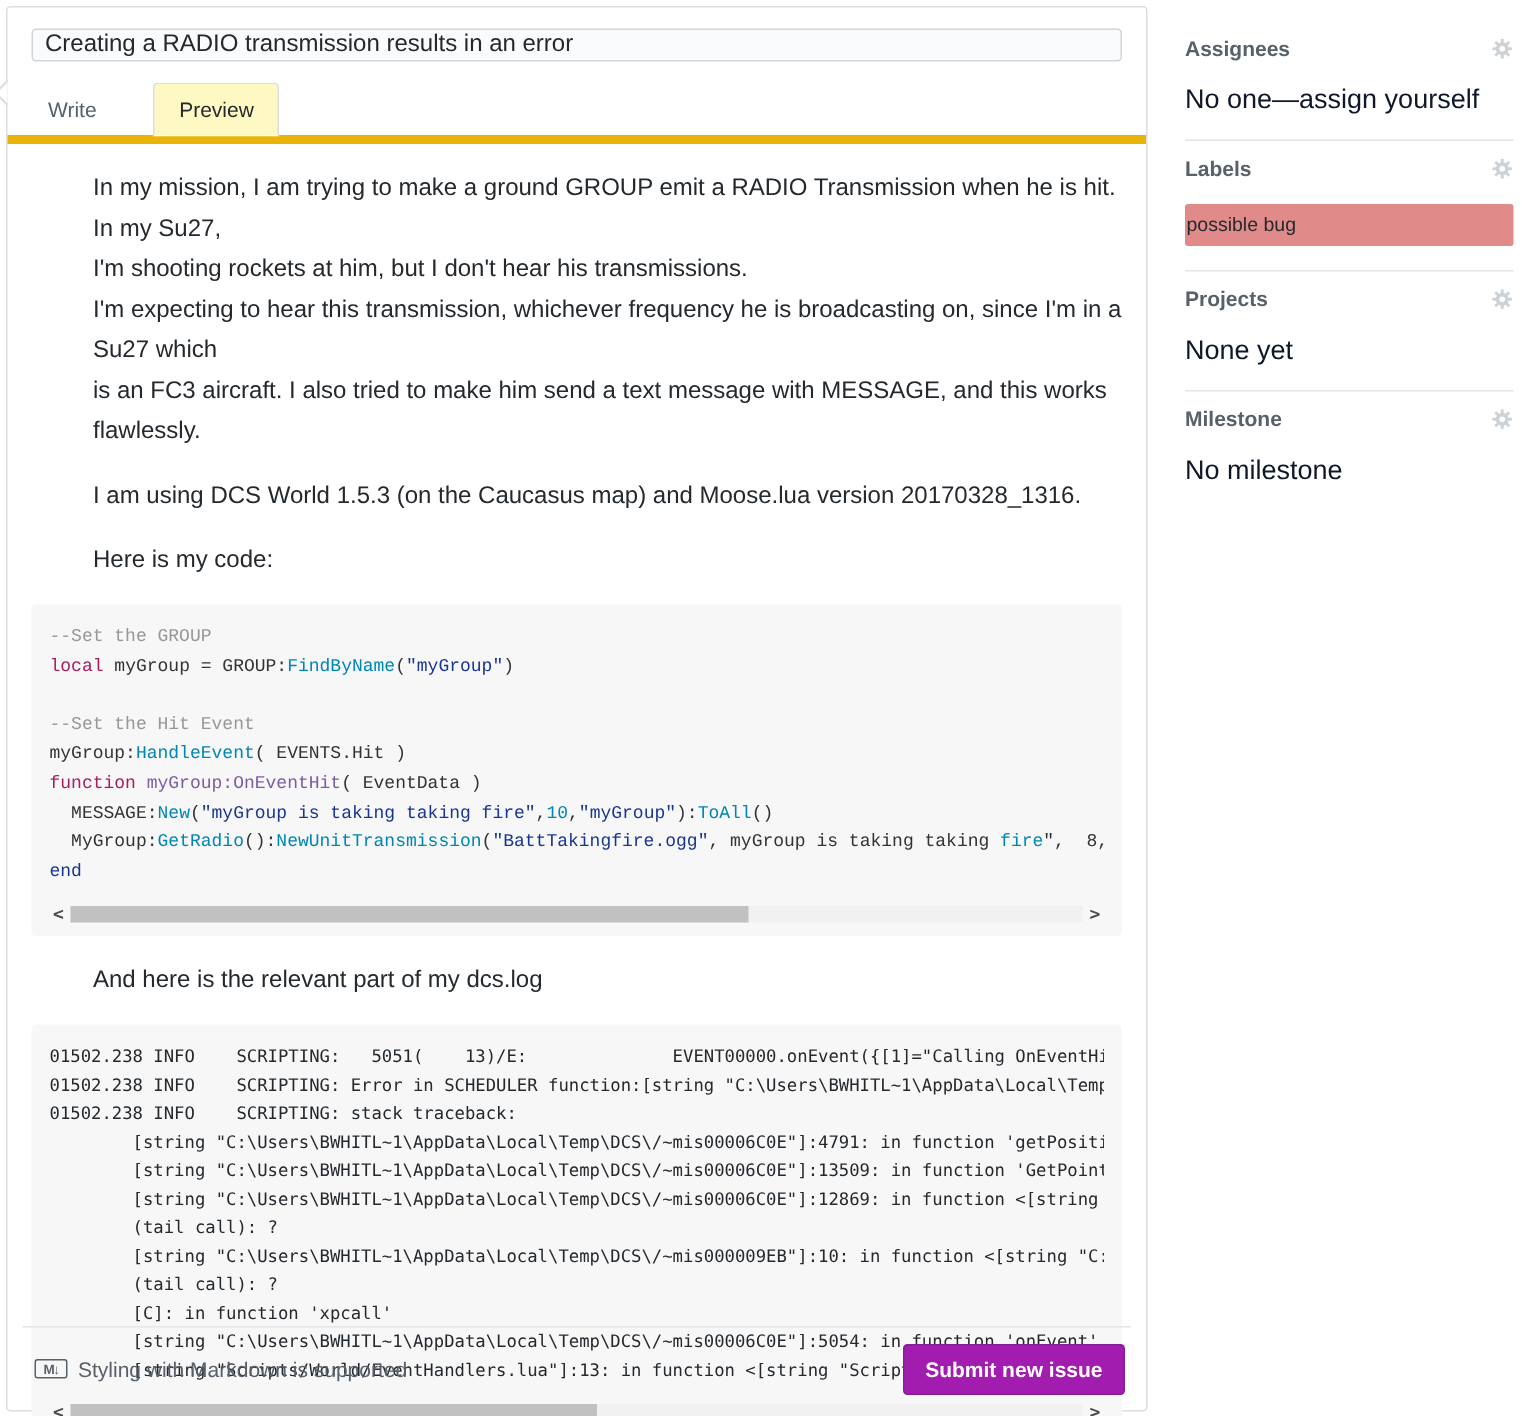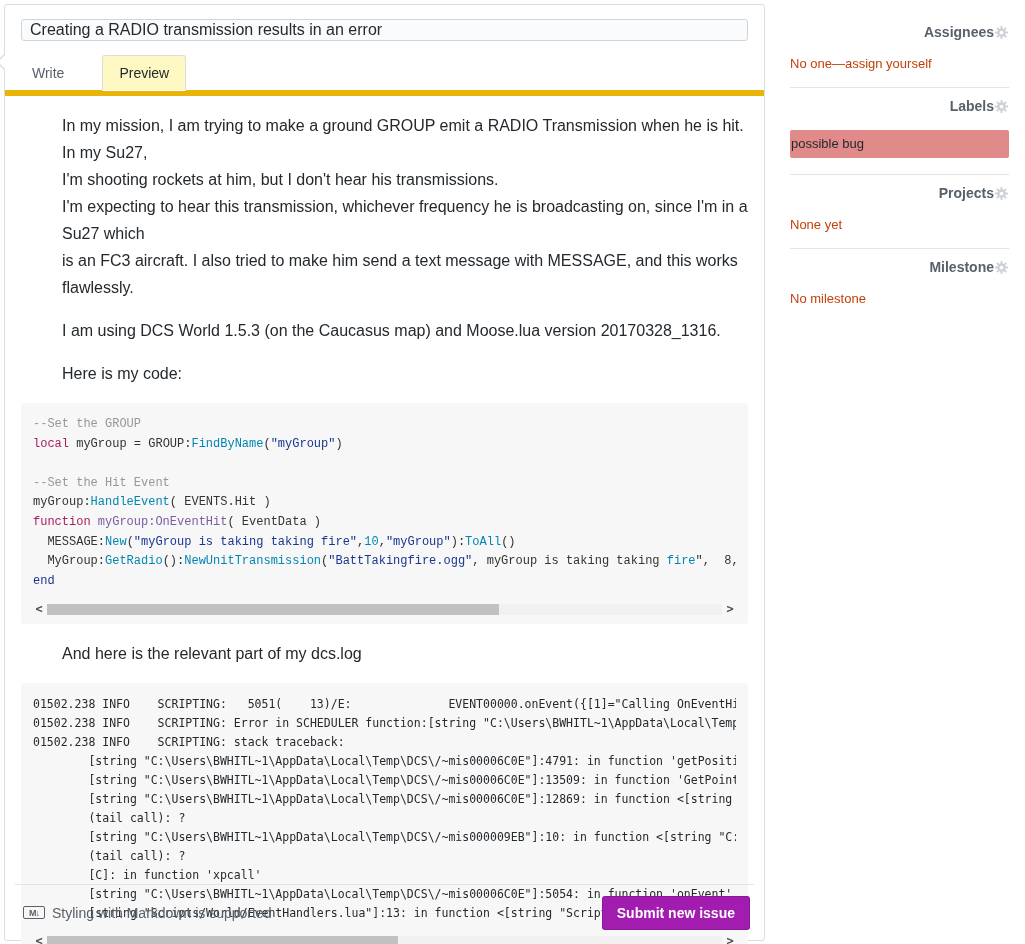--- a/index.html
+++ b/index.html
@@ -48,24 +48,24 @@
     width:22px; height:13px; border:1.5px solid #586069; border-radius:2px;
     font-size:9px; font-weight:bold; color:#586069; letter-spacing:-1px; }
   .submit-btn { background:#a21caf; color:#fff; font-size:14px; font-weight:bold;
     font-family:"Liberation Sans","DejaVu Sans",sans-serif;
     border:1px solid rgba(27,31,35,0.2); border-radius:3px; padding:0 14px; height:34px; margin-right:4px; cursor:pointer; }
 
   
   .sidebar { position:absolute; left:790px; top:14px; width:219px; }
   .sb-section { padding:10px 0 16px 0; border-bottom:1px solid #e1e4e8; }
   .sb-section.last { border-bottom:none; }
-  .sb-head { display:flex; align-items:center; justify-content:flex-end; margin-bottom:16px; }
+  .sb-head { display:flex; align-items:center; justify-content:space-between; margin-bottom:16px; }
   .sb-title { font-size:14px; font-weight:bold; color:#586069; }
   .gear { width:15px; height:15px; cursor:pointer; }
-  .sb-body { font-size:13px; color:#c2410c; }
+  .sb-body { font-size:18px; color:#0f172a; }
   .label-chip { height:28px; line-height:28px; background:#e08b89; color:#24292e;
     border-radius:2px; font-size:13px; padding:0 1px; cursor:pointer; }
 </style>
 </head>
 <body>
 
 <div class="main-box">
   <div class="caret-outer"></div>
   <div class="caret-inner"></div>
 

